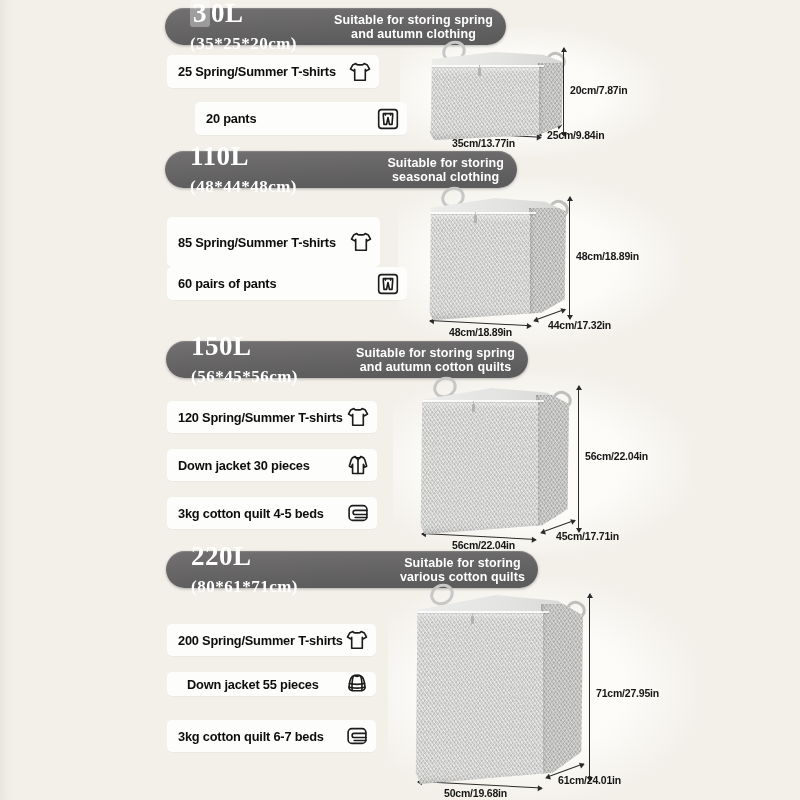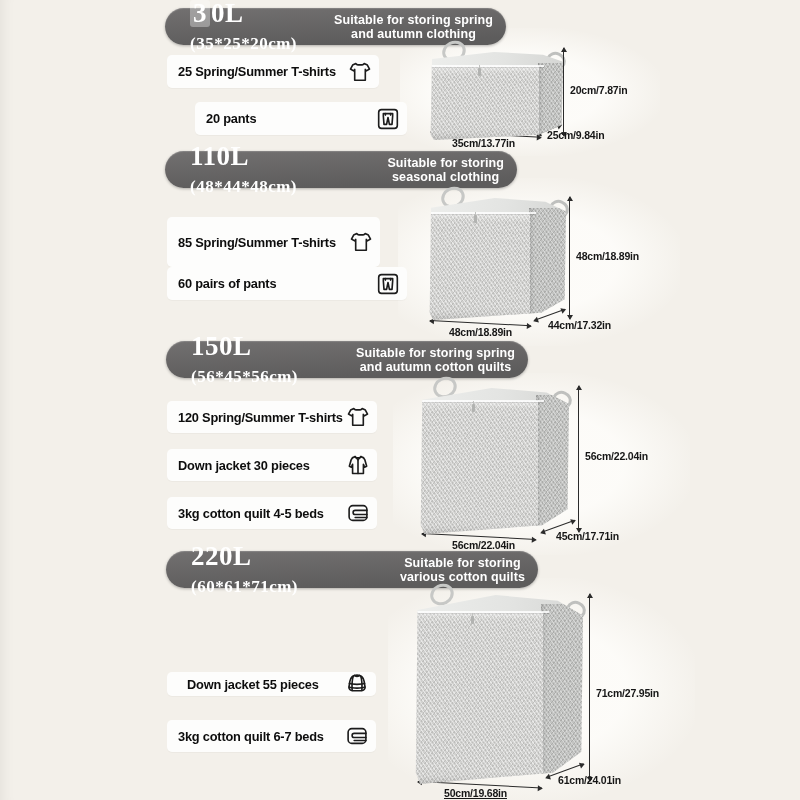--- a/index.html
+++ b/index.html
@@ -211,26 +211,34 @@
   <div class="mlabel" style="left:585px;top:450px;">56cm/22.04in</div>
   <div class="dimh" style="left:422px;top:533px;width:114px;transform:rotate(3deg);"></div>
   <div class="mlabel" style="left:452px;top:539px;">56cm/22.04in</div>
   <div class="dimh" style="left:541px;top:532px;width:36px;transform:rotate(-20deg);"></div>
   <div class="mlabel" style="left:556px;top:530px;">45cm/17.71in</div>
 
   <div class="photo-bg" style="left:388px;top:578px;width:307px;height:222px;"></div>
   <div class="pill" style="left:166px;top:551px;width:372px;">
     <div class="pill-left">
       <span class="vol"><span>220L</span></span>
-      <span class="pdims">(60*61*71cm)</span>
+      <span class="pdims">(80*61*71cm)</span>
     </div>
     <div class="suit">
       <div>Suitable for storing</div>
         <div>various cotton quilts</div>
     </div>
+  </div>
+  <div class="row" style="left:167px;top:624px;width:209px;height:32px;">
+    <span class="lbl">200 Spring/Summer T-shirts</span>
+    <span class="ic">
+        <svg viewBox="0 0 24 24">
+          <path d="M8.2 4.2 L5.2 5.6 3.2 9.3 6.1 11 7.1 9.6 7.1 19.6 16.9 19.6 16.9 9.6 17.9 11 20.8 9.3 18.8 5.6 15.8 4.2 C15 5.9 9 5.9 8.2 4.2 Z"></path>
+        </svg>
+      </span>
   </div>
   <div class="row" style="left:167px;top:672px;width:209px;height:24px;padding-left:20px;">
     <span class="lbl">Down jacket 55 pieces</span>
     <span class="ic">
         <svg viewBox="0 0 24 24">
           <path d="M12 3.8 C8.6 3.8 6 6.2 5.4 9.6 L4.6 14.6 C4.3 16.6 5.8 18.2 7.8 18.2 H16.2 C18.2 18.2 19.7 16.6 19.4 14.6 L18.6 9.6 C18 6.2 15.4 3.8 12 3.8 Z"></path>
           <path d="M9.8 4.1 C10.2 5.2 13.8 5.2 14.2 4.1"></path>
           <path d="M5 11.4 C7.5 12.6 16.5 12.6 19 11.4"></path>
           <path d="M4.7 14.8 C7.4 16.1 16.6 16.1 19.3 14.8"></path>
           <path d="M8.6 4.6 C7.6 7.4 7.2 12 7.5 17.9"></path>
@@ -255,17 +263,17 @@
       <b class="f-top"></b>
       <b class="f-side"></b>
       <b class="f-front"></b>
       <i class="lid-line"></i>
       <i class="zip"></i>
     </div>
   </div>
   <div class="dimv" style="left:589px;top:594px;height:187px;"></div>
   <div class="mlabel" style="left:596px;top:687px;">71cm/27.95in</div>
   <div class="dimh" style="left:418px;top:781px;width:124px;transform:rotate(3deg);"></div>
-  <div class="mlabel" style="left:444px;top:787px;text-decoration:underline;">50cm/19.68in</div>
+  <div class="mlabel" style="left:444px;top:787px;">50cm/19.68in</div>
   <div class="dimh" style="left:546px;top:777px;width:40px;transform:rotate(-20deg);"></div>
   <div class="mlabel" style="left:558px;top:774px;">61cm/24.01in</div>
 
 </div>
 
 </body></html>

